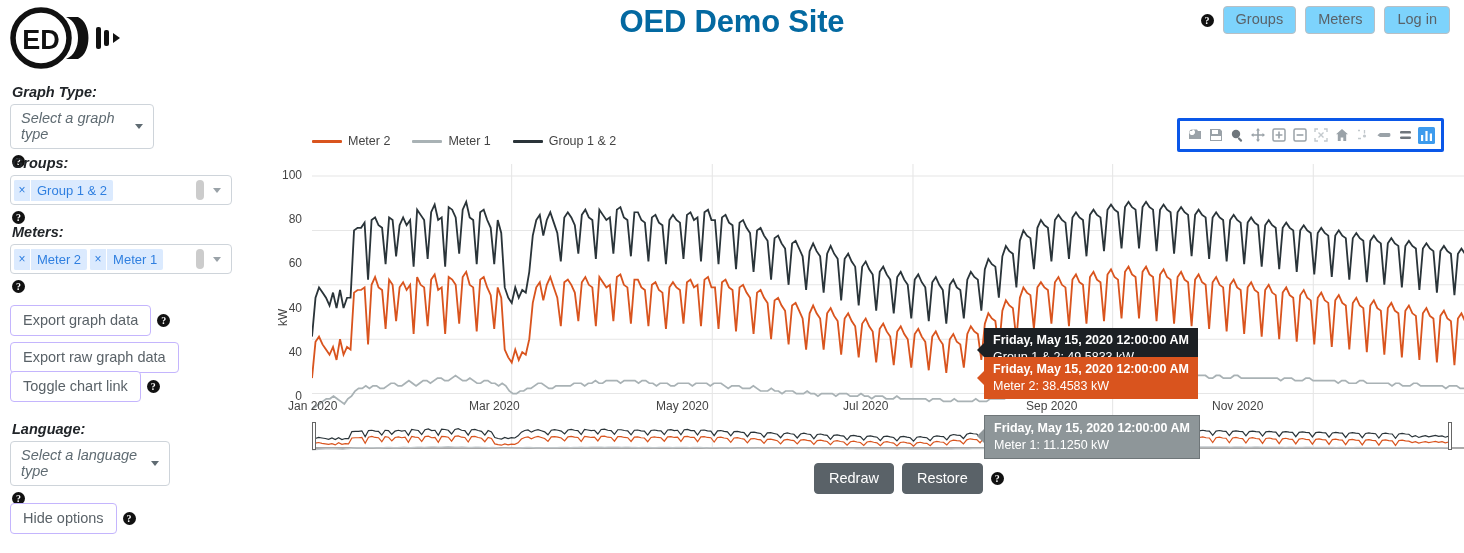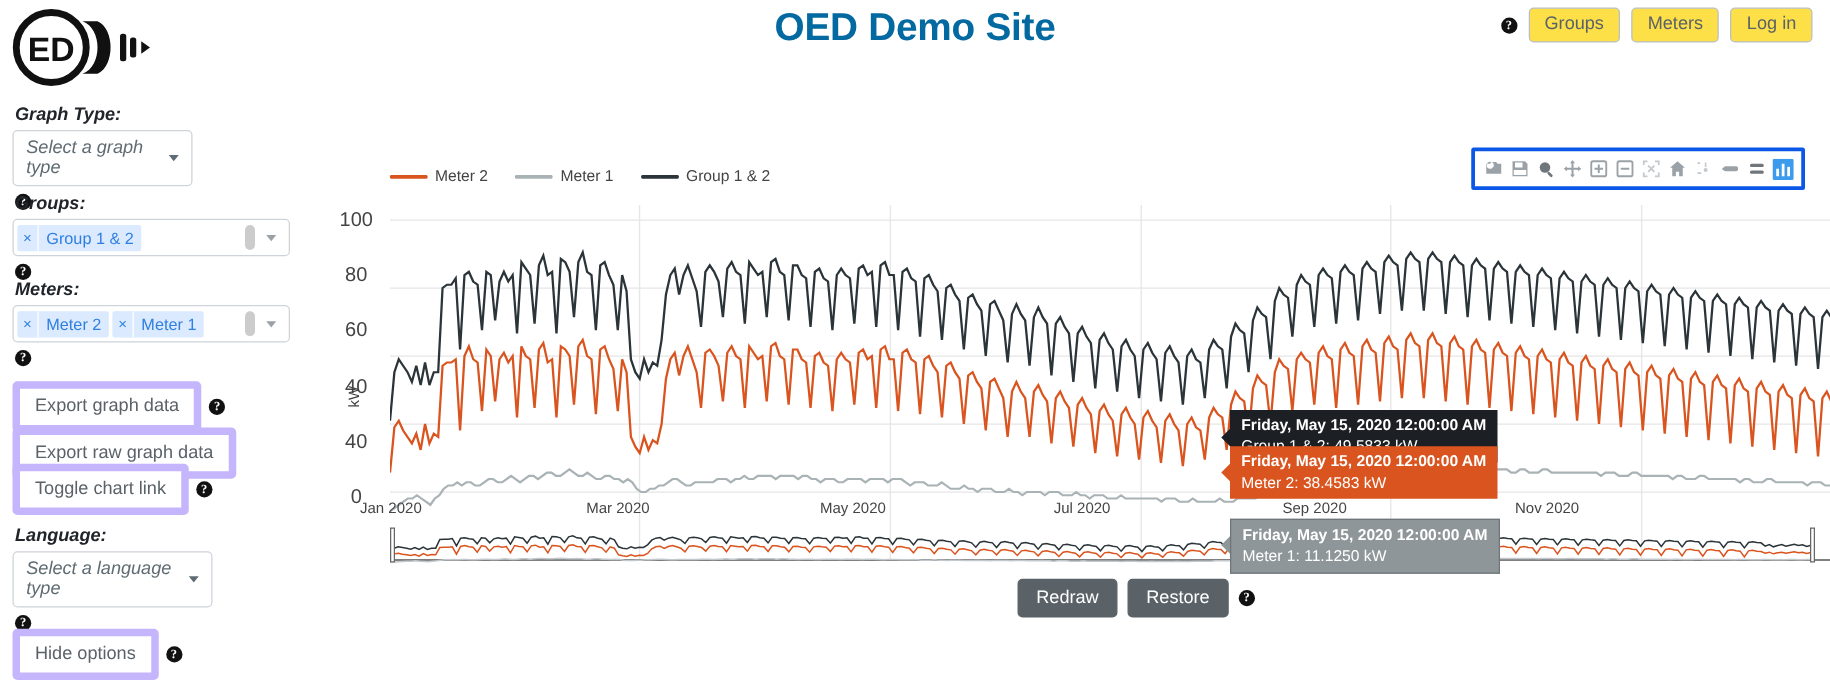--- a/index.html
+++ b/index.html
@@ -18,21 +18,21 @@
   #page-title {
     position:absolute; left:0; top:4px; width:1464px;
     text-align:center; font-size:31px; font-weight:700;
     color:#0369a1; letter-spacing:-0.2px;
   }
   #header-nav {
     position:absolute; right:14px; top:6px;
     display:flex; align-items:center; gap:9px;
   }
   .nav-btn {
-    border:1px solid #b9bfc4; border-radius:4px; background:#fde047;
+    border:1px solid #b9bfc4; border-radius:4px; background:#7dd3fc;
     color:#5a6268; font-size:14.5px; padding:5px 12px 6px;
     line-height:1.05; cursor:pointer; white-space:nowrap;
     font-family:"Liberation Sans", sans-serif;
   }
   .help-icon {
     display:inline-block; width:13px; height:13px; border-radius:50%;
     background:#111; color:#fff; font-size:10px; font-weight:700;
     text-align:center; line-height:13px; font-family:"Liberation Serif", serif;
     cursor:pointer; flex:none;
   }
@@ -59,21 +59,21 @@
     width:17px; font-size:12px; color:#2f7fe0; background:#dbeafe;
     border-right:1px solid #fff; cursor:pointer;
   }
   .tag-label { display:flex; align-items:center; padding:0 6px; font-size:13px; color:#2f7fe0; }
   .multi-right { position:absolute; right:2px; top:2px; bottom:2px; display:flex; align-items:center; }
   .sep-bar { width:8px; height:20px; border-radius:4px; background:#ccc; }
   .multi-caret { margin:0 8px 0 9px; border-left:4px solid transparent; border-right:4px solid transparent;
                  border-top:5px solid #9aa2a8; display:inline-block; cursor:pointer; }
   .help-row { margin:2px 0 0 2px; }
   .act-btn {
-    border:6px solid #c4b5fd; border-radius:4px; background:#fff; color:#5a6268;
+    border:1px solid #c4b5fd; border-radius:4px; background:#fff; color:#5a6268;
     font-size:14.5px; padding:6px 12px 7px; cursor:pointer; display:inline-block;
     font-family:"Liberation Sans", sans-serif;
   }
   .btn-row { display:flex; align-items:center; gap:6px; }
 
   
   #plot { position:absolute; left:262px; top:58px; width:1202px; height:495px; }
   #legend { position:absolute; left:50px; top:76px; display:flex; gap:22px; align-items:center; }
   .lg-item { display:flex; align-items:center; gap:6px; cursor:pointer; }
   .lg-line { width:30px; height:3px; border-radius:1px; }
@@ -84,21 +84,21 @@
     display:flex; align-items:center; gap:3px; padding:2px 6px;
     border:3px solid #0a57e8; background:#fff; border-radius:2px;
   }
   .mb-btn { width:18px; height:18px; display:flex; align-items:center; justify-content:center; cursor:pointer; }
   .mb-btn svg { display:block; }
 
   .ylabel {
     position:absolute; left:14px; top:268px; font-size:12px; color:#444;
     transform:rotate(-90deg); transform-origin:left top; white-space:nowrap;
   }
-  .ytick { position:absolute; font-size:16px; color:#444; text-align:center; width:34px; }
+  .ytick { position:absolute; font-size:12px; color:#444; text-align:right; width:34px; }
   .xtick { position:absolute; font-size:12px; color:#444; white-space:nowrap; }
 
   
   .tt { position:absolute; padding:4px 9px 5px; font-size:12.5px; line-height:1.32;
         white-space:nowrap; font-family:"Liberation Sans", sans-serif; }
   .tt .l1 { font-weight:700; }
   .tt-arrow { position:absolute; width:0; height:0; border-top:7px solid transparent;
               border-bottom:7px solid transparent; }
   #tt-group { left:722px; top:270px; background:#1c2024; color:#fff; }
   #tt-group .tt-arrow { left:-7px; top:15px; border-right:7px solid #1c2024; }

